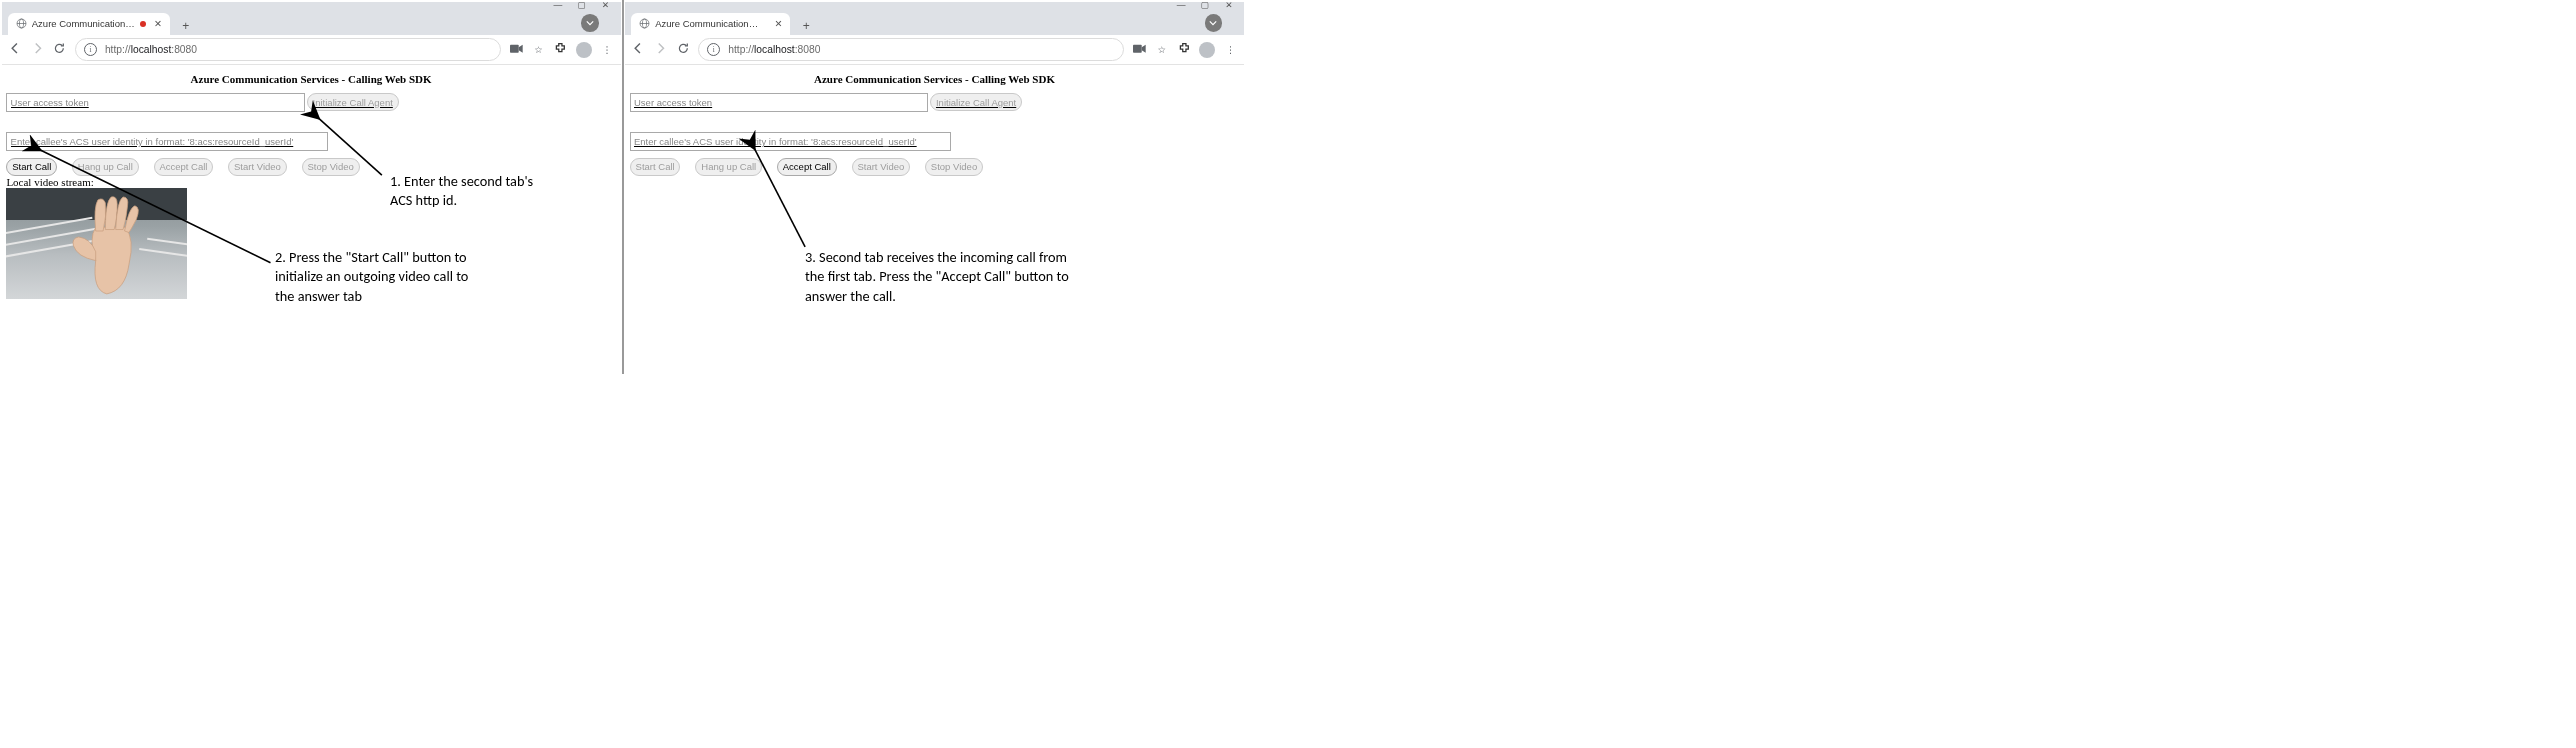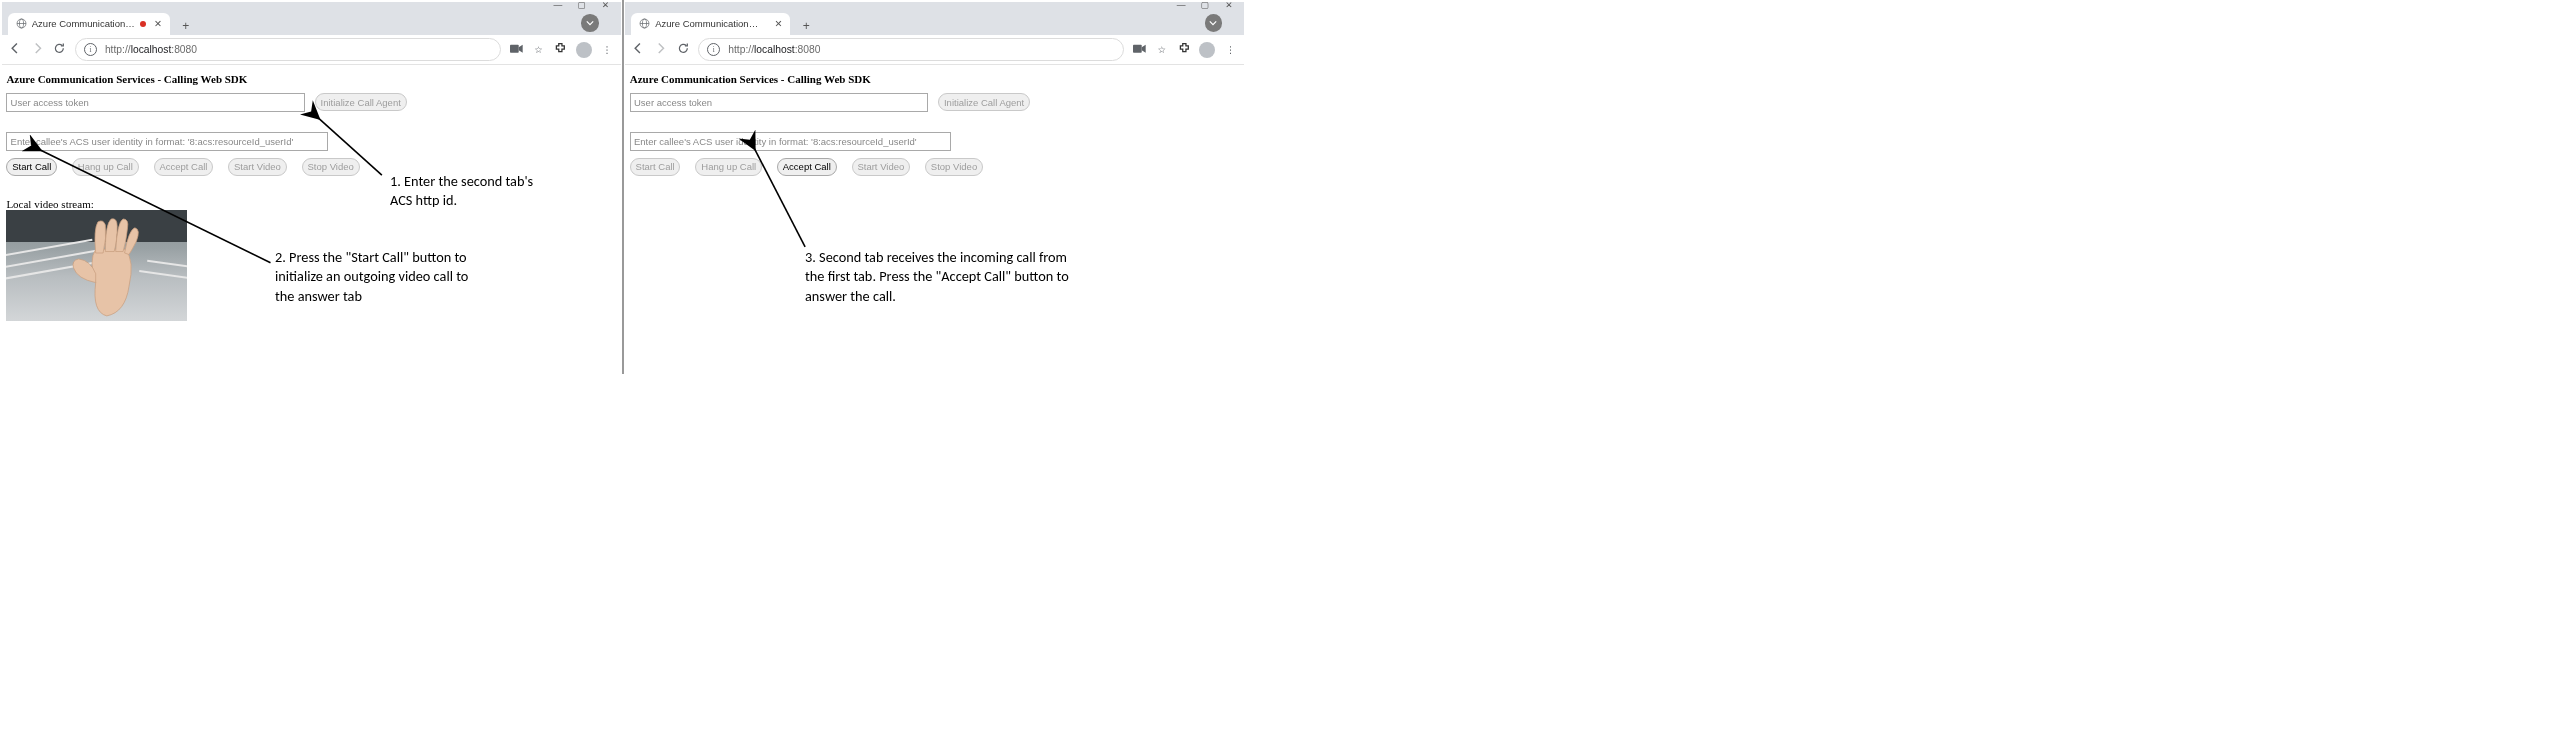--- a/index.html
+++ b/index.html
@@ -170,25 +170,27 @@
   }
   
   .page-content {
     padding: 4.8px 4.8px 16px 4.8px;
   }
   .page-heading {
     font-size: 11px;
     font-weight: bold;
     margin: 3.2px 0 8px 0;
     font-family: "Times New Roman", serif;
+    text-align: center;
   }
   .token-row, .callee-row {
     display: flex;
-    gap: 10px;
+    gap: 2px;
     margin-bottom: 3.2px;
+    text-decoration: underline;
   }
   input.text-field {
     font-size: 9.5px;
     padding: 1.6px 3.2px;
     border: 0.8px solid #a9a9a9;
     color: #000;
     background: #fff;
     height: 13.5px;
   }
   input.text-field::placeholder { color: #888; }
@@ -208,21 +210,20 @@
     color: #9d9d9d;
     background: #efefef;
     border-color: #c9c9c9;
   }
   .btn-row {
     display: flex;
     gap: 15px;
     margin-top: 6.4px;
   }
   .local-video-label {
-    margin-top: 22px;
     font-family: "Times New Roman", serif;
     font-size: 11px;
   }
   .video-box {
     width: 181px;
     height: 111px;
     position: relative;
     overflow: hidden;
     background: linear-gradient(to bottom, #828a8d 0%, #9aa2a5 35%, #b8bdc0 60%, #d3d6d8 100%);
   }

